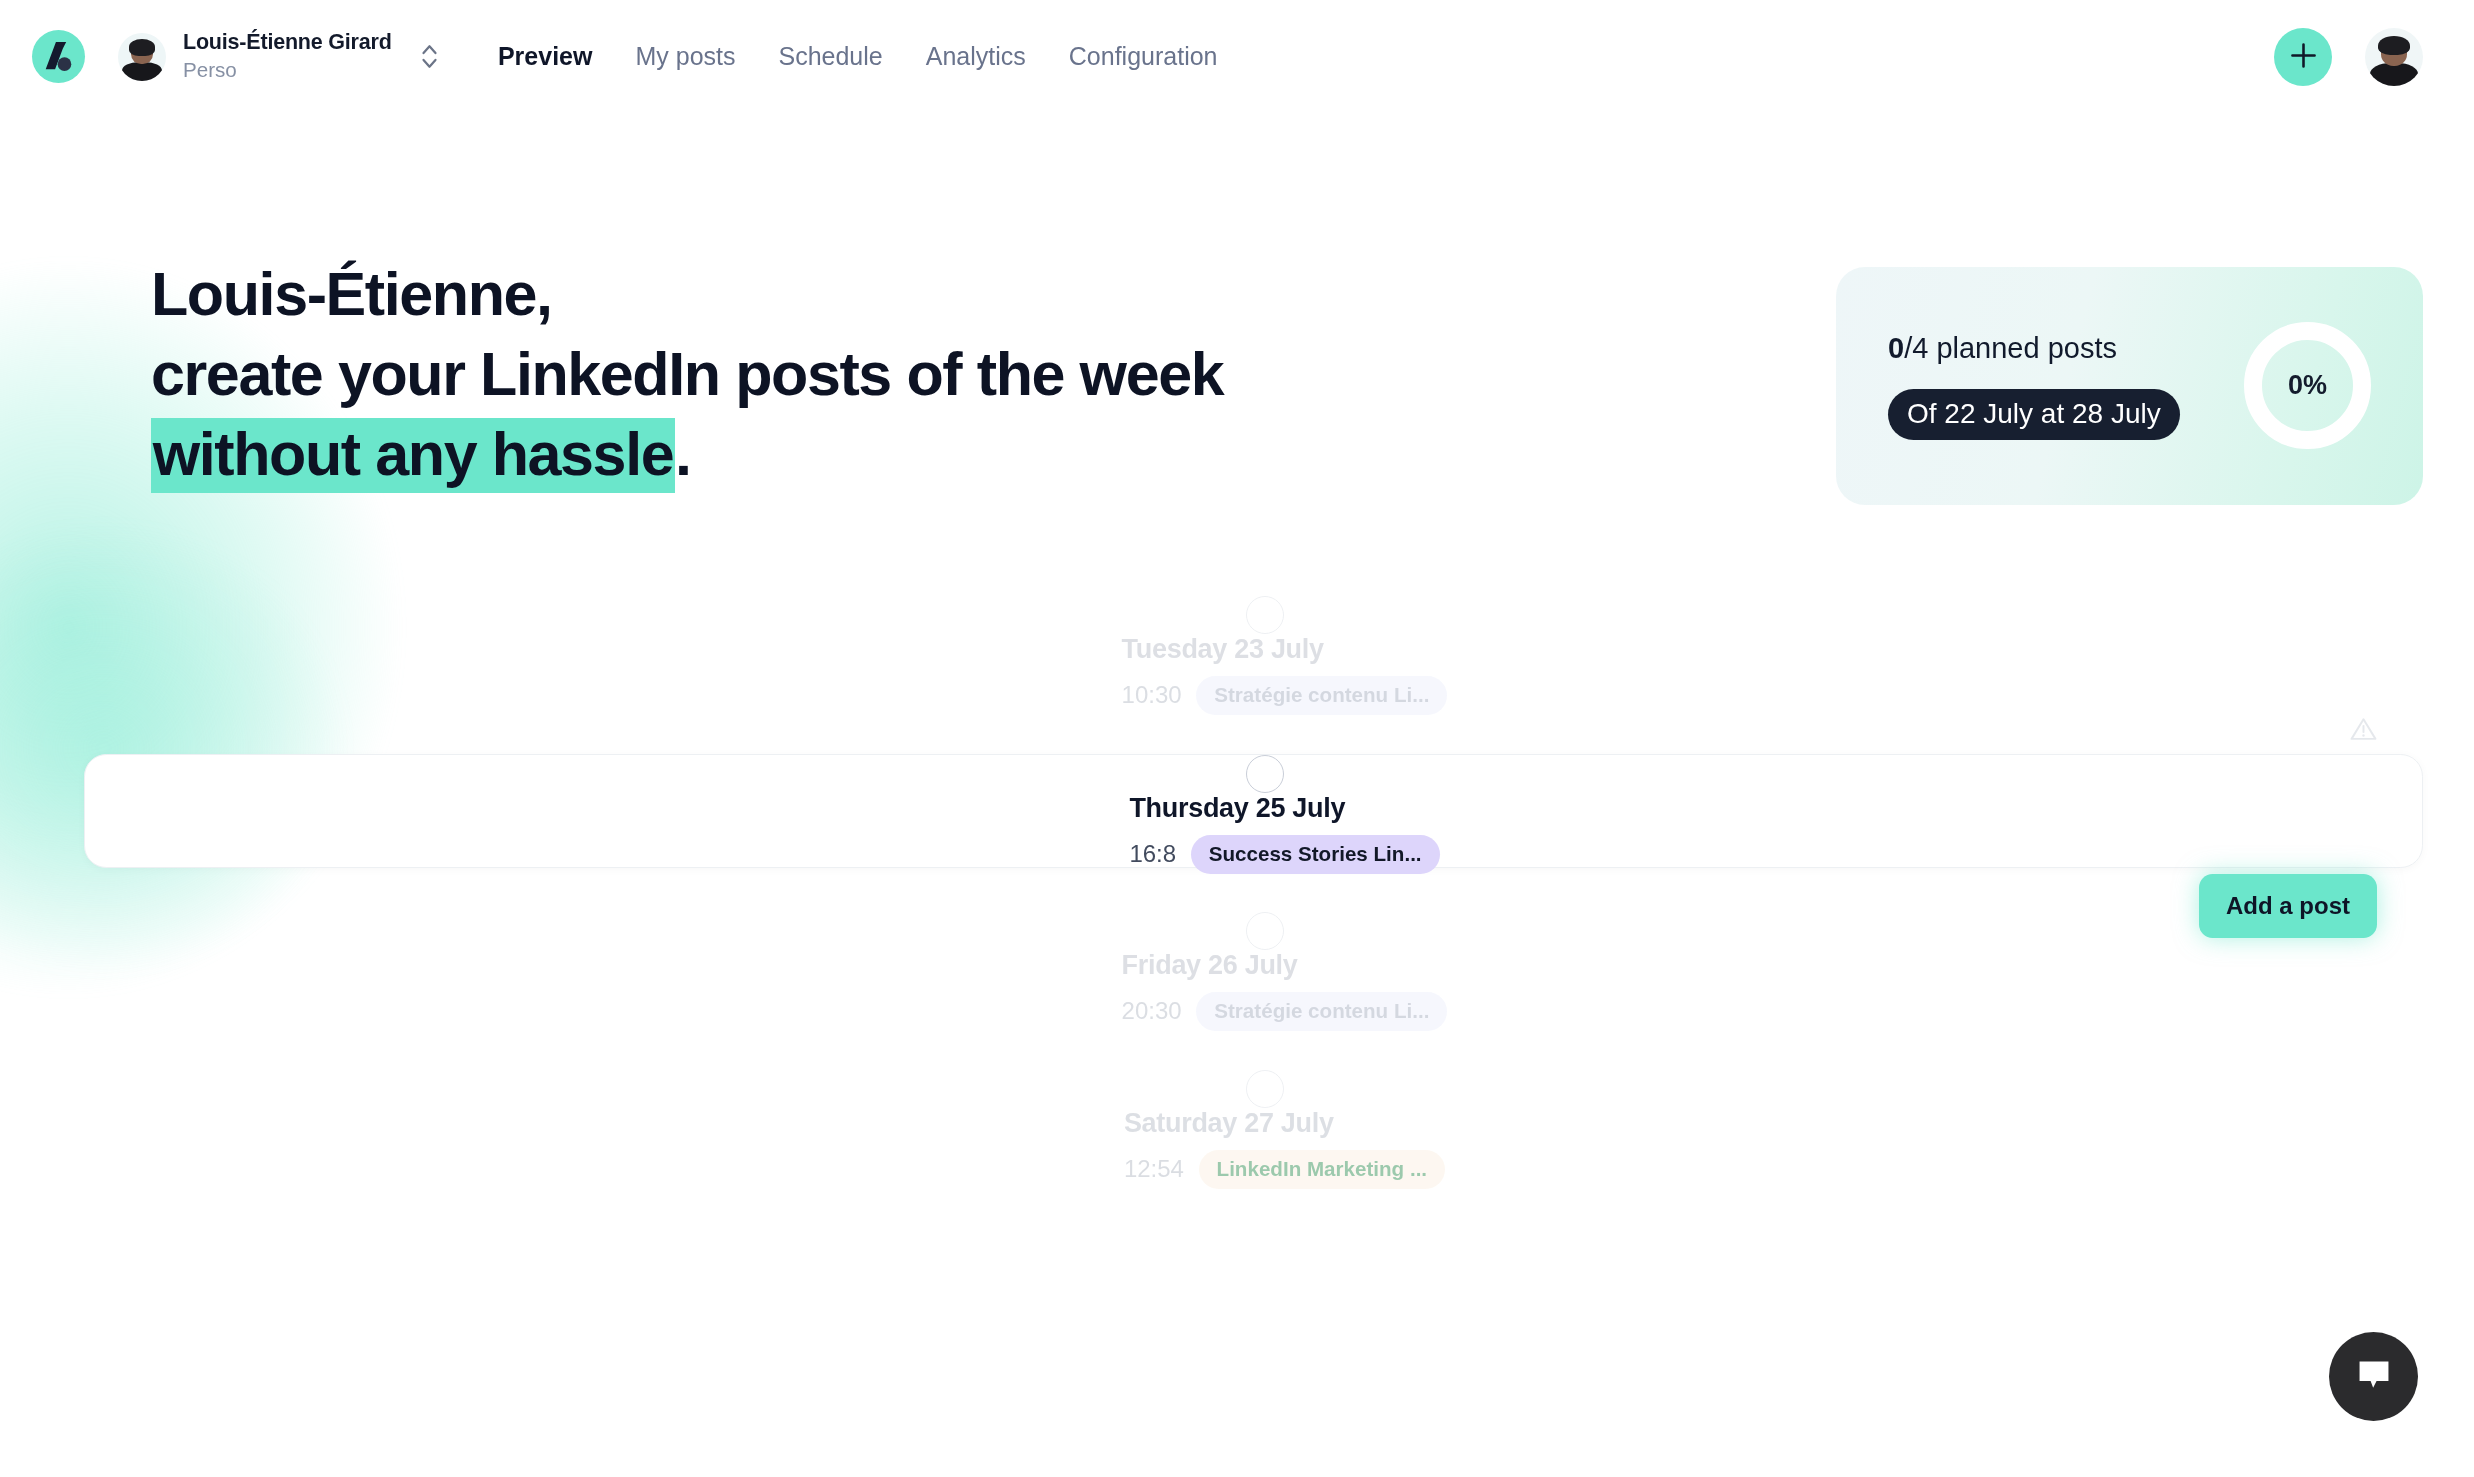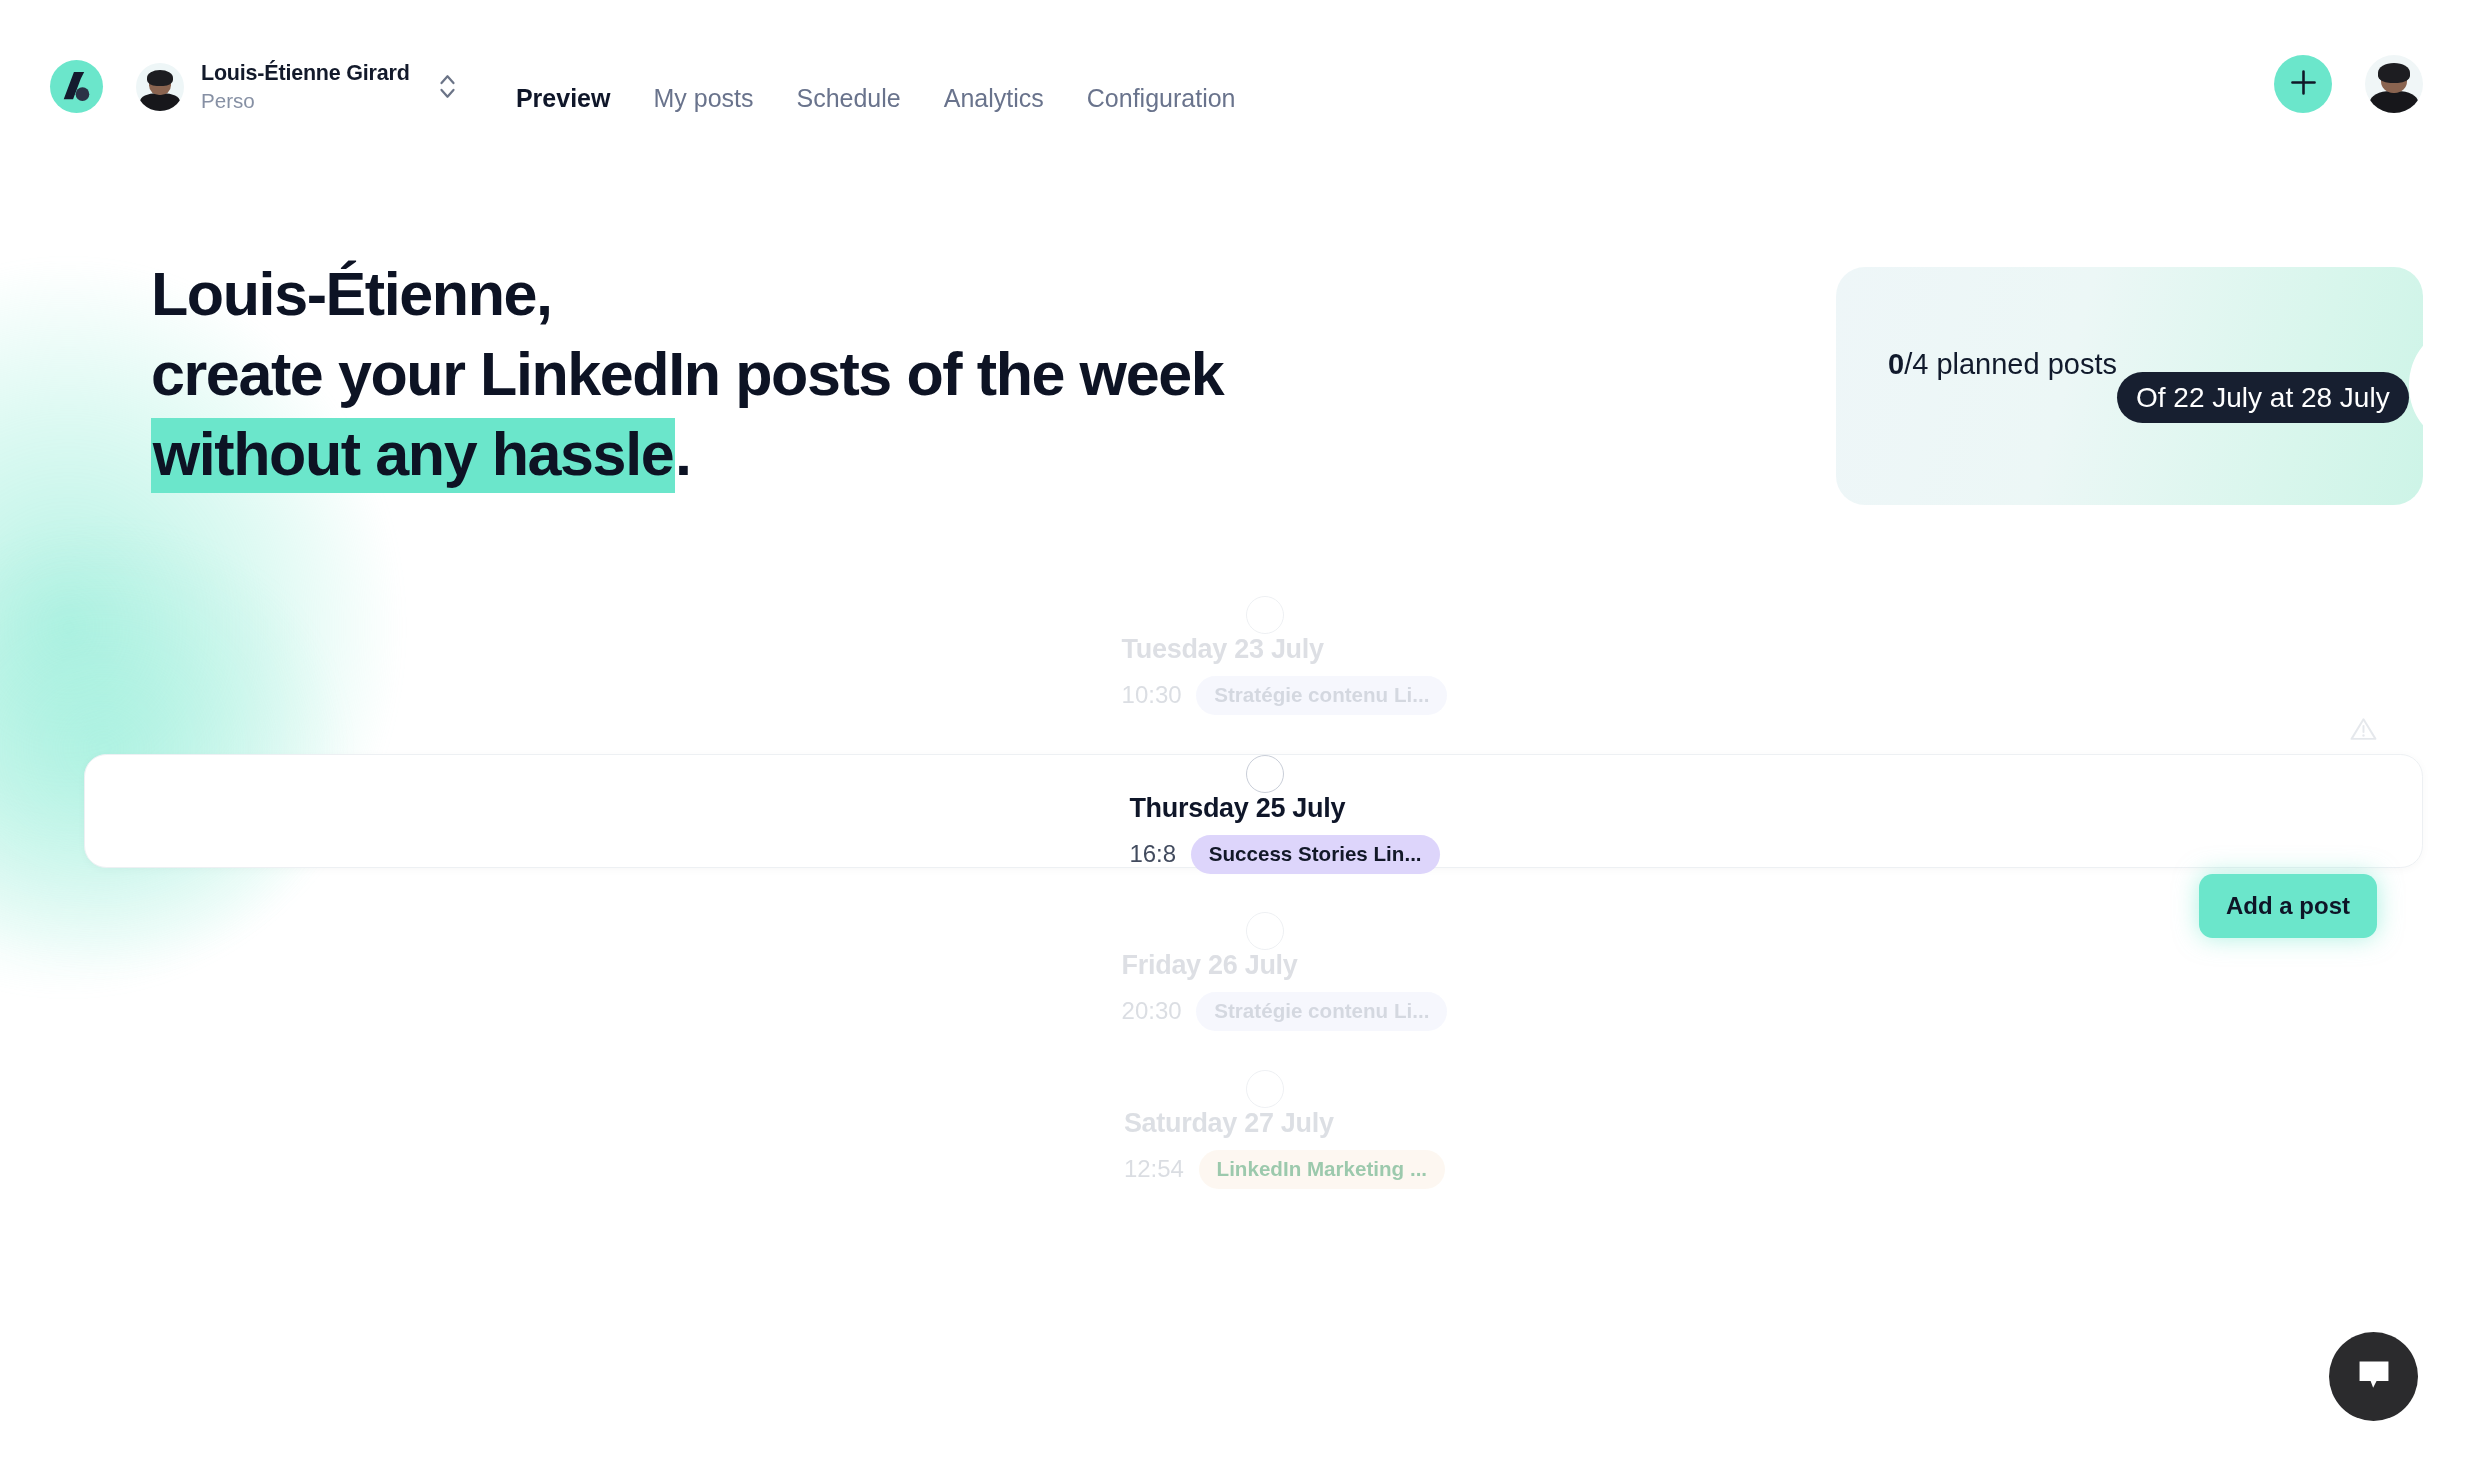--- a/index.html
+++ b/index.html
@@ -43,22 +43,22 @@
     filter: blur(8.6px);
     pointer-events: none;
   }
 
   
   .header {
     position: relative;
     z-index: 5;
     height: 113px;
     display: flex;
-    align-items: flex-end;
-    padding: 0 52px 0 50px;
+    align-items: center;
+    padding: 0 52px 0 32px;
   }
 
   .logo {
     width: 53px;
     height: 53px;
     border-radius: 50%;
     background: #6BE6CB;
     display: flex;
     align-items: center;
     justify-content: center;
@@ -194,21 +194,21 @@
     border-radius: 29px;
     background: linear-gradient(105deg, #eef6f8 0%, #ecf7f6 40%, #d8f6ec 78%, #cdf4e7 100%);
     display: flex;
     align-items: center;
     padding: 0 52px 0 52px;
     flex: 0 0 auto;
     margin-top: 2.6px;
     position: relative;
     overflow: hidden;
   }
-  .pc-left { display: flex; align-items: flex-start; text-align: right; }
+  .pc-left { display: flex; flex-direction: column; align-items: flex-start; text-align: right; }
   .pc-count { font-size: 29px; color: #111a2c; white-space: nowrap; }
   .pc-count b { font-weight: 700; }
   .pc-range {
     margin-top: 24px;
     background: #171f30;
     color: #ffffff;
     font-size: 28px;
     font-weight: 400;
     border-radius: 858px;
     padding: 9.5px 19px;

